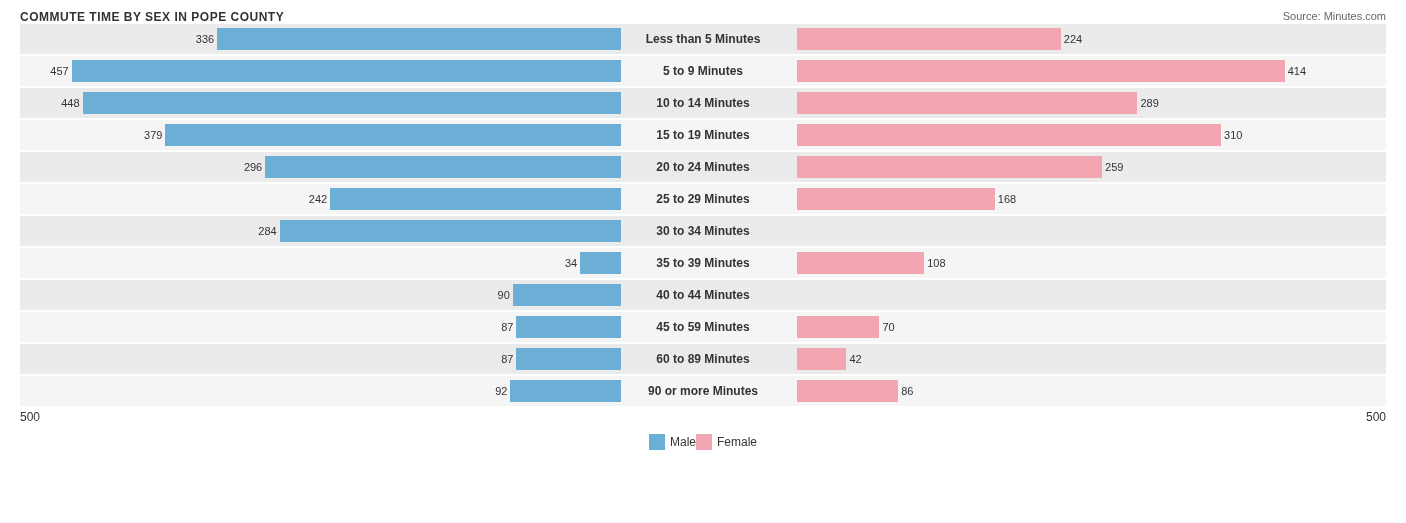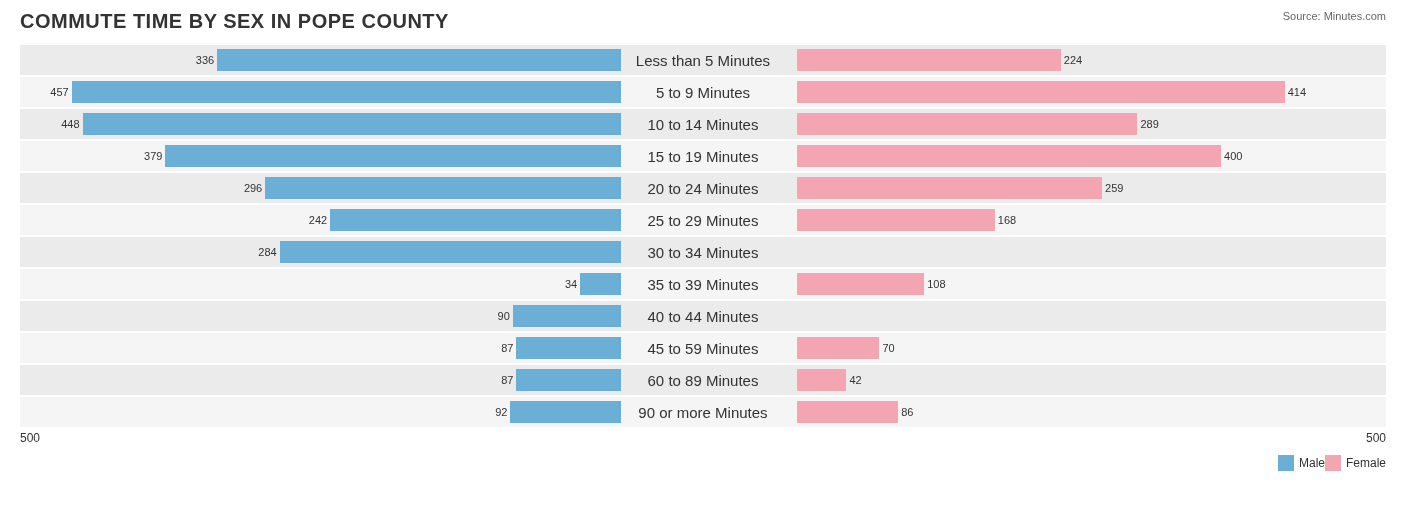--- a/index.html
+++ b/index.html
@@ -8,37 +8,37 @@
       background: #fff;
       width: 1406px;
       min-height: 523px;
       padding: 10px 20px;
     }
     .chart-container {
       width: 100%;
       position: relative;
     }
     .chart-title {
-      font-size: 20px;
+      font-size: 12px;
       font-weight: bold;
       color: #333;
       text-transform: uppercase;
       letter-spacing: 0.5px;
-      margin-bottom: 12px;
+      margin-bottom: 0;
     }
     .source-text {
       position: absolute;
       top: 0;
       right: 0;
       font-size: 11px;
       color: #666;
     }
     .legend {
       display: flex;
-      justify-content: flex-end;
+      justify-content: center;
       align-items: center;
       margin-top: 8px;
     }
     .legend-item {
       display: flex;
       align-items: center;
       gap: 5px;
       font-size: 12px;
       color: #333;
     }
@@ -81,24 +81,25 @@
     }
     .center-label-wrap {
       width: 12%;
       display: flex;
       align-items: center;
       justify-content: center;
       height: 100%;
       z-index: 5;
     }
     .center-label-text {
-      font-size: 15px;
+      font-size: 12px;
       color: #333;
       white-space: nowrap;
       text-align: center;
+      font-weight: bold;
     }
     .right-half {
       width: 44%;
       display: flex;
       align-items: center;
       justify-content: flex-start;
       height: 100%;
       padding-left: 12px;
     }
     .blue-bar-wrap {
@@ -205,21 +206,21 @@
             <span class="num-left">379</span>
             <div class="blue-bar" style="width: 75.8%;"></div>
           </div>
         </div>
         <div class="center-label-wrap">
           <span class="center-label-text">15 to 19 Minutes</span>
         </div>
         <div class="right-half">
           <div class="pink-bar-wrap">
             <div class="pink-bar" style="width: 72%;"></div>
-            <span class="num-right">400</span>
+            <span class="num-right">310</span>
           </div>
         </div>
       </div>
       <div class="row-container">
         <div class="left-half">
           <div class="blue-bar-wrap">
             <span class="num-left">296</span>
             <div class="blue-bar" style="width: 59.2%;"></div>
           </div>
         </div>

